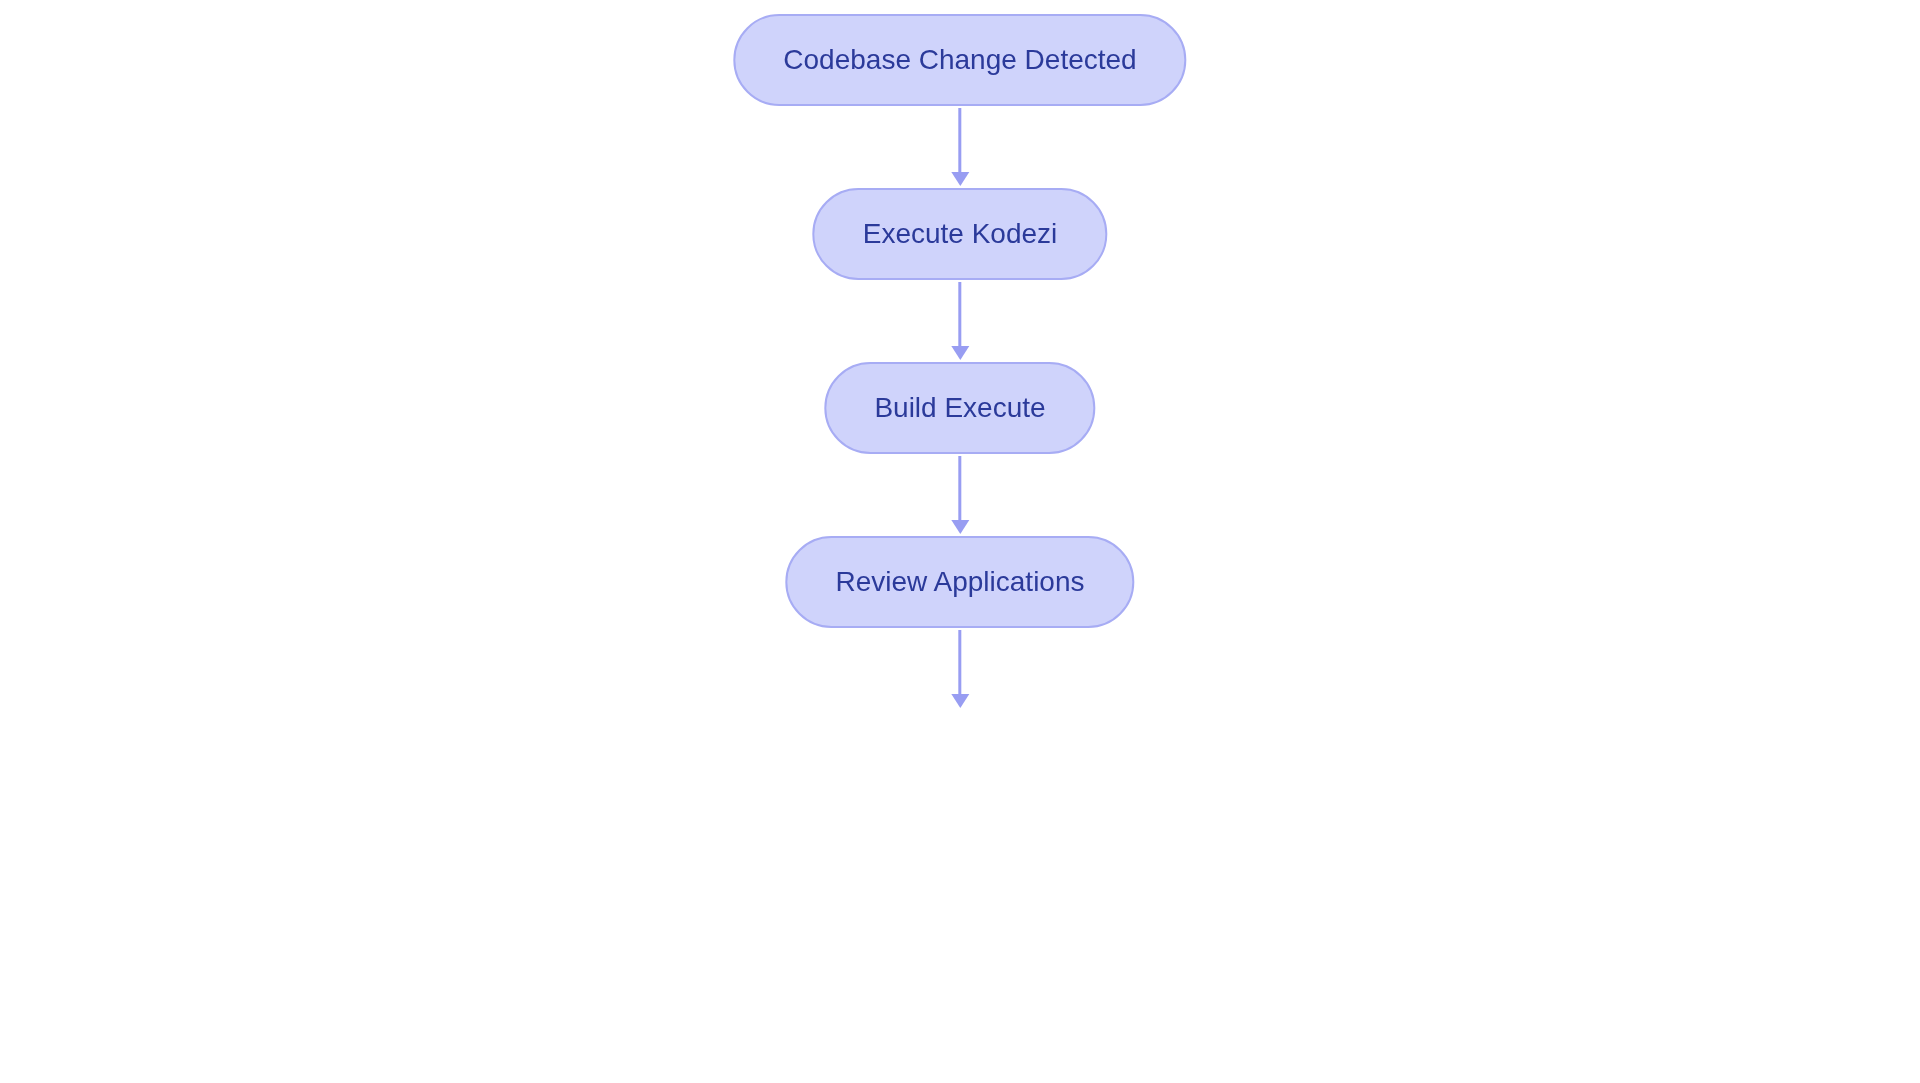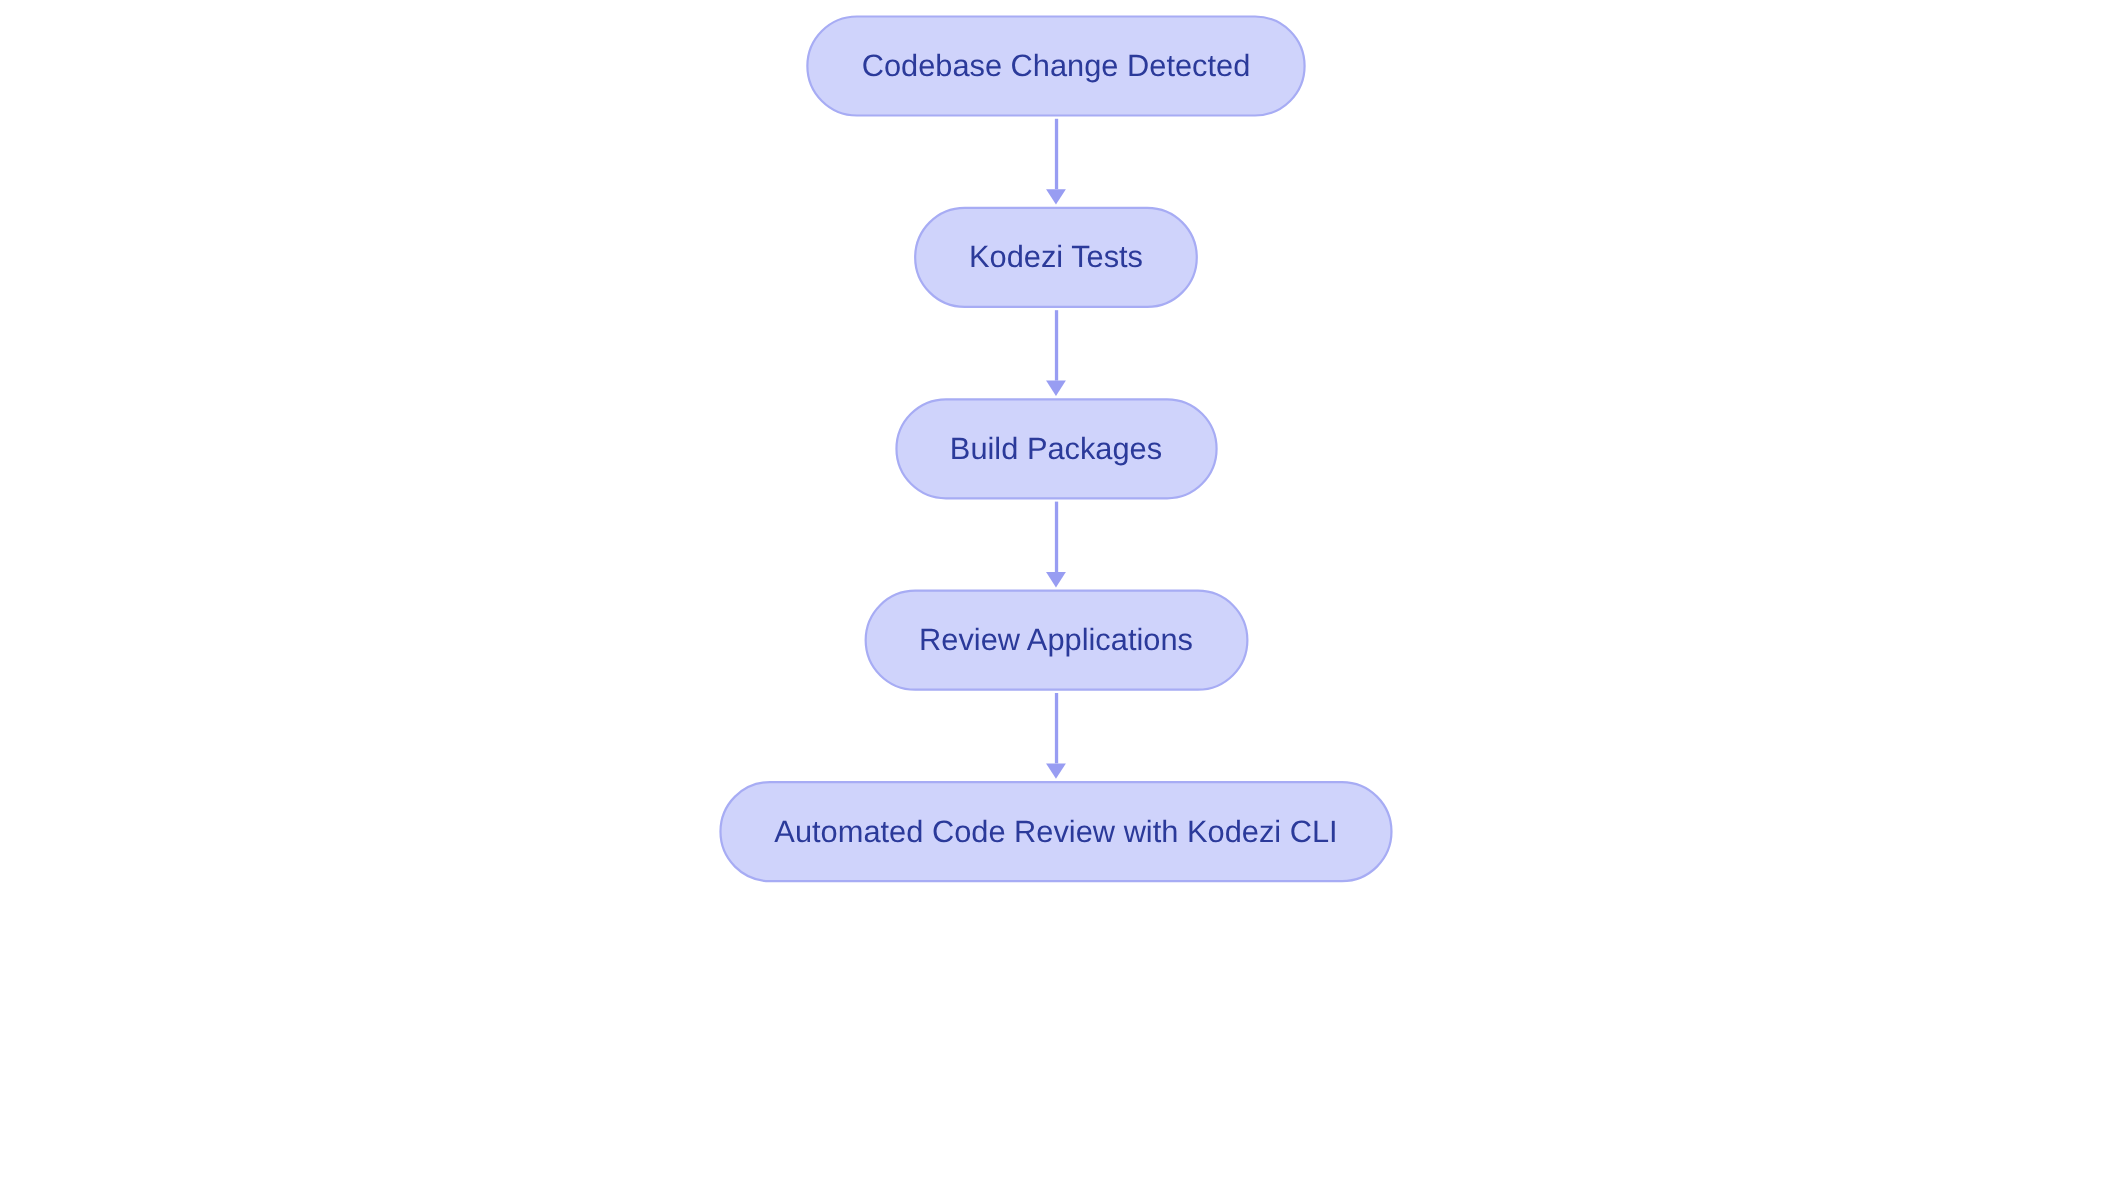--- a/index.html
+++ b/index.html
@@ -62,43 +62,40 @@
   <div class="node">
     <span>Codebase Change Detected</span>
   </div>
 
   <div class="arrow">
     <div class="arrow-line"></div>
     <div class="arrow-head"></div>
   </div>
 
   <div class="node">
-    <span>Kodezi Tests</span>
+    <span>Execute Kodezi</span>
   </div>
 
   <div class="arrow">
     <div class="arrow-line"></div>
     <div class="arrow-head"></div>
   </div>
 
   <div class="node">
-    <span>Build Packages</span>
+    <span>Build Execute</span>
   </div>
 
   <div class="arrow">
     <div class="arrow-line"></div>
     <div class="arrow-head"></div>
   </div>
 
   <div class="node">
     <span>Review Applications</span>
   </div>
 
   <div class="arrow">
     <div class="arrow-line"></div>
     <div class="arrow-head"></div>
   </div>
 
-  <div class="node">
-    <span>Automated Code Review with Kodezi CLI</span>
-  </div>
 
 </div>
 
 </body></html>

